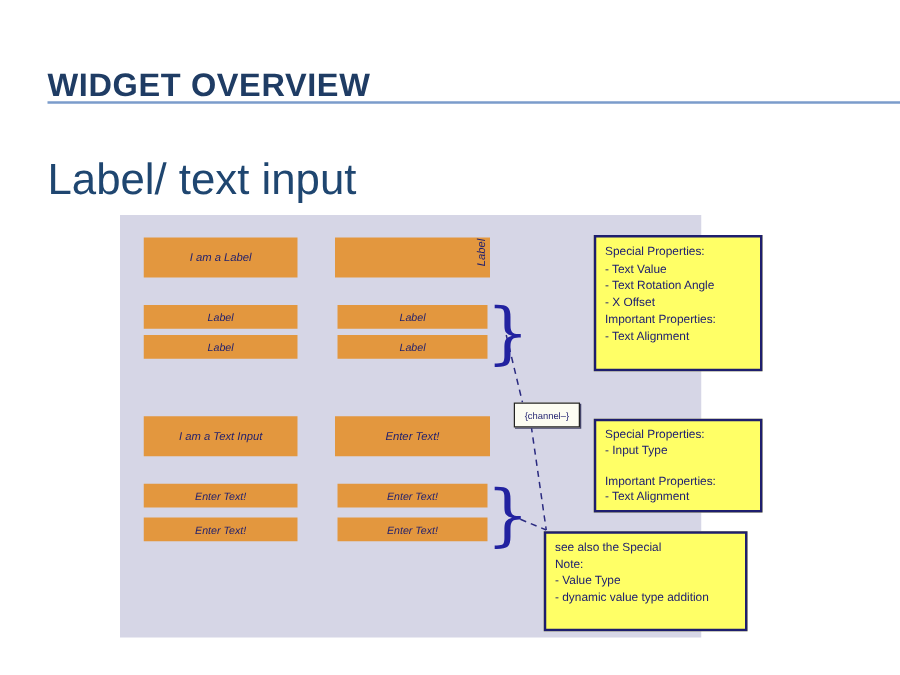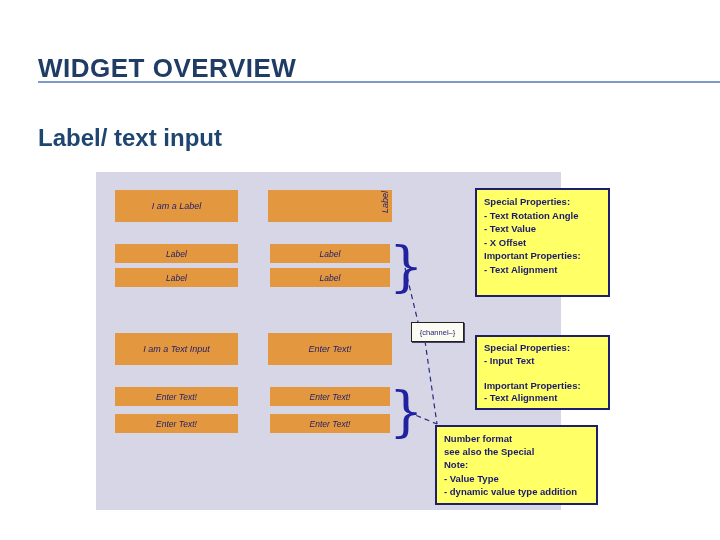--- a/index.html
+++ b/index.html
@@ -2,21 +2,21 @@
 <html><head>
 <meta charset="utf-8">
 <style>
   html,body{margin:0;padding:0;background:#fff;}
   .slide{position:relative;width:720px;height:540px;background:#ffffff;overflow:hidden;
          font-family:"Liberation Sans",sans-serif;}
 
   .title{position:absolute;left:38px;top:53px;margin:0;font-size:26px;font-weight:bold;
          color:#1f3c64;letter-spacing:0.5px;}
   .rule{position:absolute;left:38px;top:81px;width:682px;height:2px;background:#7b9ccb;}
-  .subtitle{position:absolute;left:38px;top:124px;margin:0;font-size:24px;font-weight:bold;
+  .subtitle{position:absolute;left:38px;top:124px;margin:0;font-size:35px;font-weight:normal;
          color:#1f4670;}
 
   .panel{position:absolute;left:96px;top:172px;width:465px;height:338px;background:#d6d6e6;}
 
   .wbox{position:absolute;background:#e3973e;color:#1e1e6e;font-style:italic;
         display:flex;align-items:center;justify-content:center;text-align:center;}
   .big{font-size:9px;}
   .small{font-size:8.5px;}
 
   .b-label-demo{left:19px;top:18px;width:123px;height:32px;}
@@ -37,21 +37,21 @@
   .brace{position:absolute;color:#2222a0;font-family:"DejaVu Serif",serif;font-size:54px;
          line-height:47px;height:47px;width:18px;text-align:left;user-select:none;}
   .brace1{left:293px;top:71px;}
   .brace2{left:293px;top:216px;}
 
   .channel{position:absolute;left:315px;top:150px;width:51px;height:18px;background:#fcfcf2;
          border:1px solid #222;box-shadow:1px 1px 0 #44446a;color:#1e1e6e;
          font-size:7.5px;display:flex;align-items:center;justify-content:center;}
 
   .note{position:absolute;background:#ffff66;border:2px solid #1e1e6e;color:#1a1a70;
-        font-weight:bold;padding:5px 7px;box-sizing:border-box;}
+        font-weight:normal;padding:5px 7px;box-sizing:border-box;}
   .note div{min-height:13.5px;line-height:13.5px;font-size:9.5px;white-space:nowrap;}
   .n1{left:379px;top:16px;width:135px;height:109px;}
   .n2{left:379px;top:163px;width:135px;height:75px;}
   .n2 div{min-height:12.5px;line-height:12.5px;}
   .n3{left:339px;top:253px;width:163px;height:80px;}
   .n3 div{min-height:13.2px;line-height:13.2px;}
 
   svg.connectors{position:absolute;left:0;top:0;width:529px;height:338px;pointer-events:none;}
   .dash{stroke:#2a2a80;stroke-width:1.2;fill:none;stroke-dasharray:5 4;}
 </style>
@@ -113,37 +113,36 @@
     <div class="wbox small b-m6">
       <span>Enter Text!</span>
     </div>
 
     <div class="brace brace2">}</div>
 
     <div class="channel">{channel–}</div>
 
     <div class="note n1">
       <div>Special Properties:</div>
+      <div>- Text Value</div>
       <div>- Text Rotation Angle</div>
-      <div>- Text Value</div>
       <div>- X Offset</div>
       <div>Important Properties:</div>
       <div>- Text Alignment</div>
     </div>
 
     <div class="note n2">
       <div>Special Properties:</div>
-      <div>- Input Text</div>
+      <div>- Input Type</div>
       <div></div>
       <div>Important Properties:</div>
       <div>- Text Alignment</div>
     </div>
 
     <div class="note n3">
-      <div>Number format</div>
       <div>see also the Special</div>
       <div>Note:</div>
       <div>- Value Type</div>
       <div>- dynamic value type addition</div>
     </div>
 
   </div>
 </div>
 
 </body></html>

